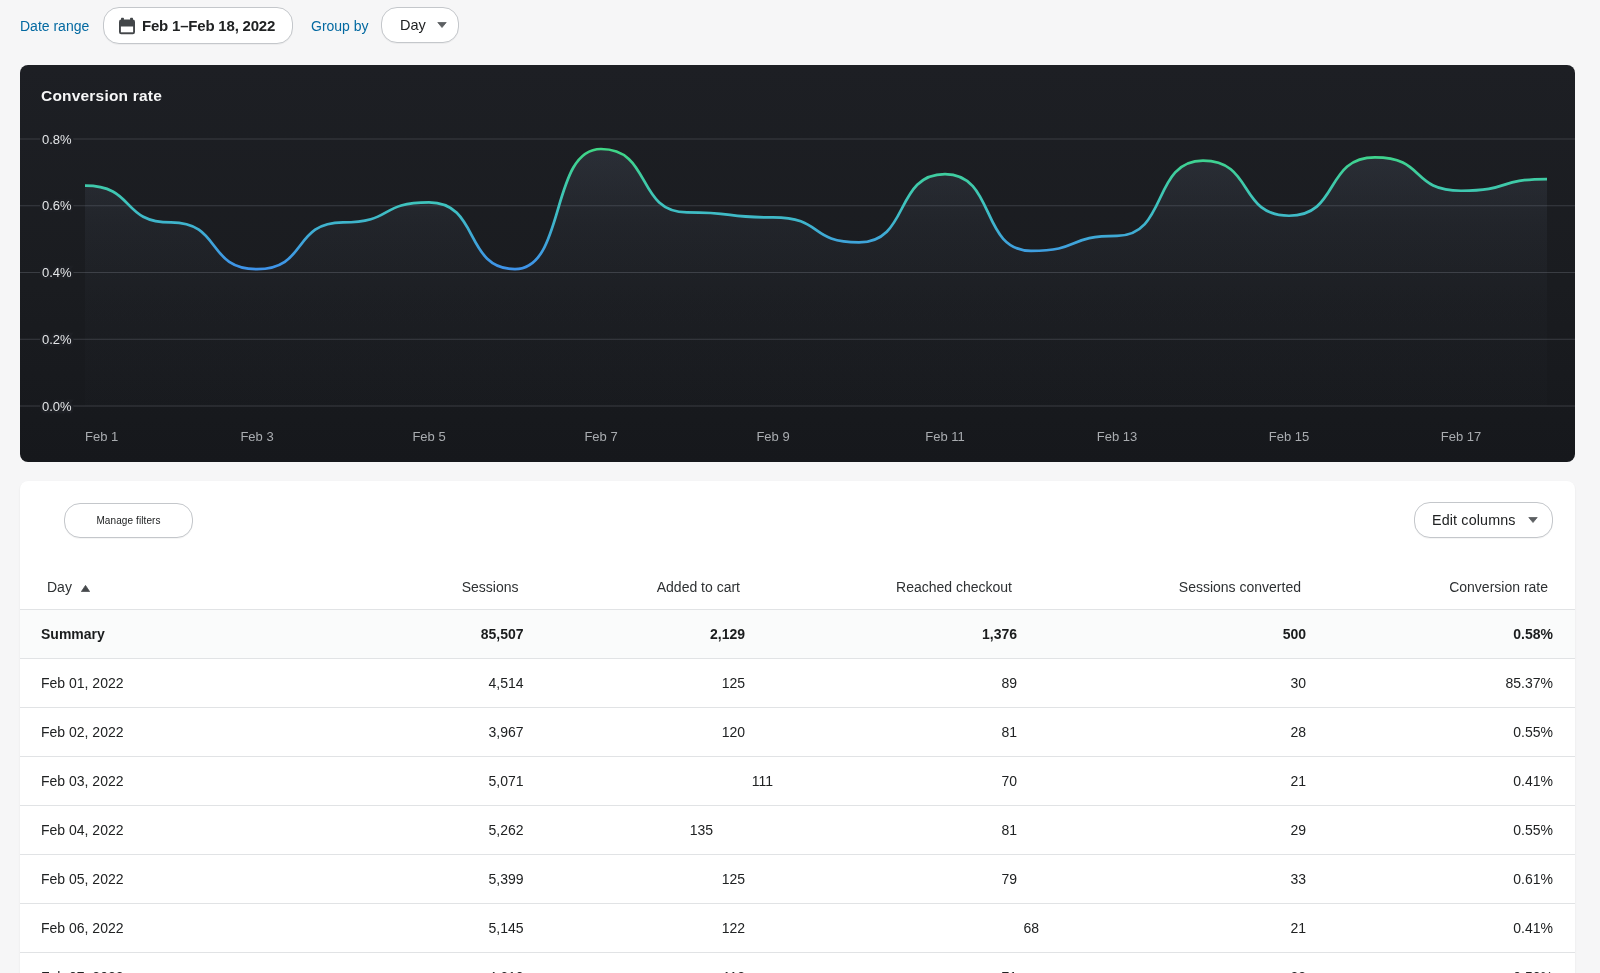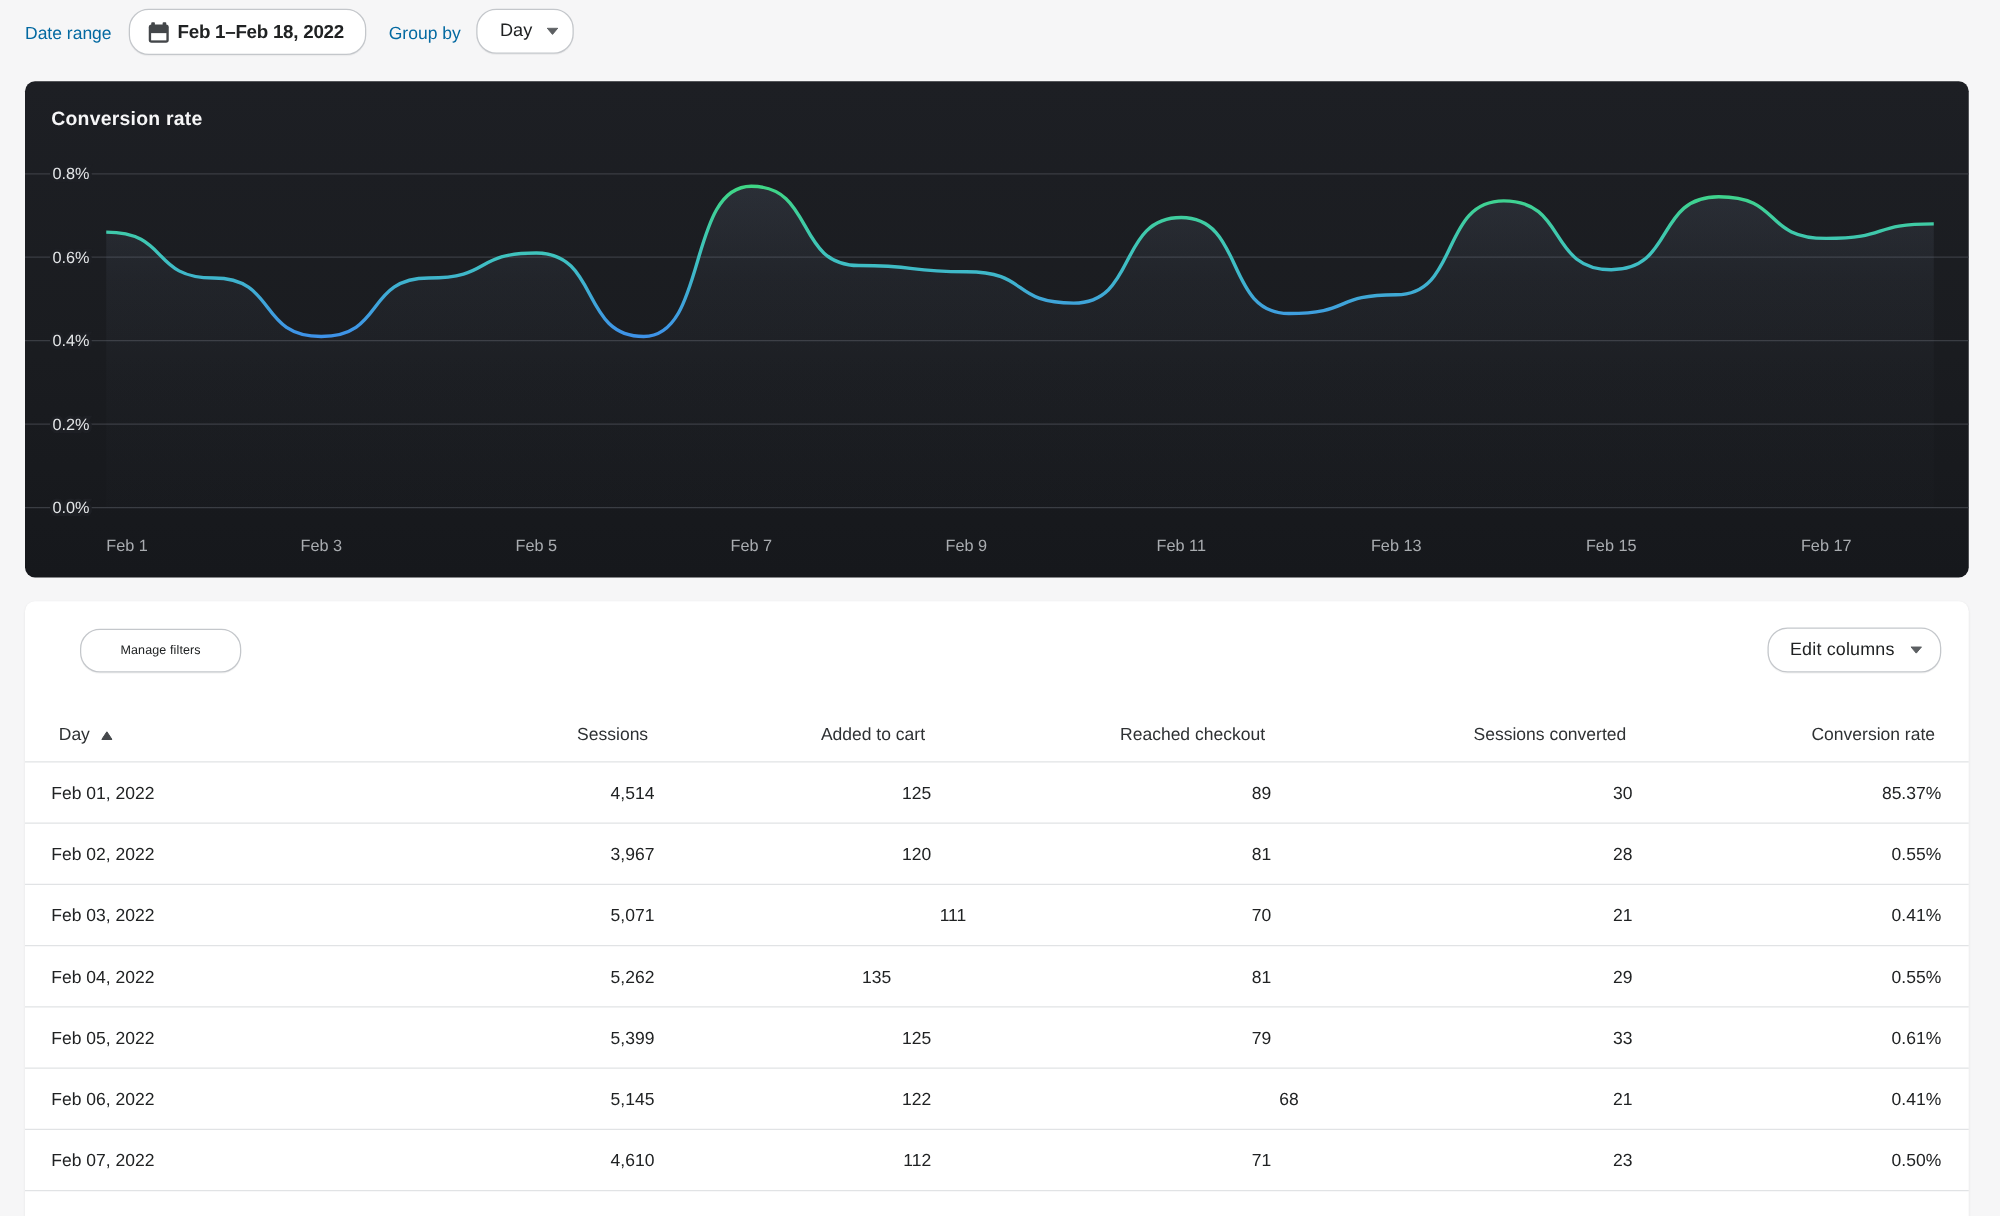--- a/index.html
+++ b/index.html
@@ -102,20 +102,28 @@
 <div class="thead">
         <span class="c1" style="left:27px">Day<svg class="sortup" width="9" height="7" viewBox="0 0 9 7">
             <path d="M4.5 0.4 L8.6 6.6 L0.4 6.6 Z" fill="#45484b" stroke="#45484b" stroke-width="0.8" stroke-linejoin="round"></path>
           </svg></span>
         <span class="cr" style="right:1056.5px">Sessions</span>
         <span class="cr" style="right:835px">Added to cart</span>
         <span class="cr" style="right:563px">Reached checkout</span>
         <span class="cr" style="right:274px">Sessions converted</span>
         <span class="cr" style="right:27px">Conversion rate</span>
       </div>
+<div class="trow sum">
+        <span class="c1">Summary</span>
+        <span class="cr" style="right:1051.5px">85,507</span>
+        <span class="cr" style="right:830px">2,129</span>
+        <span class="cr" style="right:558px">1,376</span>
+        <span class="cr" style="right:269px">500</span>
+        <span class="cr" style="right:22px">0.58%</span>
+      </div>
 <div class="trow">
         <span class="c1">Feb 01, 2022</span>
         <span class="cr" style="right:1051.5px">4,514</span>
         <span class="cr" style="right:830px">125</span>
         <span class="cr" style="right:558px">89</span>
         <span class="cr" style="right:269px">30</span>
         <span class="cr" style="right:22px">85.37%</span>
       </div>
 <div class="trow">
         <span class="c1">Feb 02, 2022</span>

